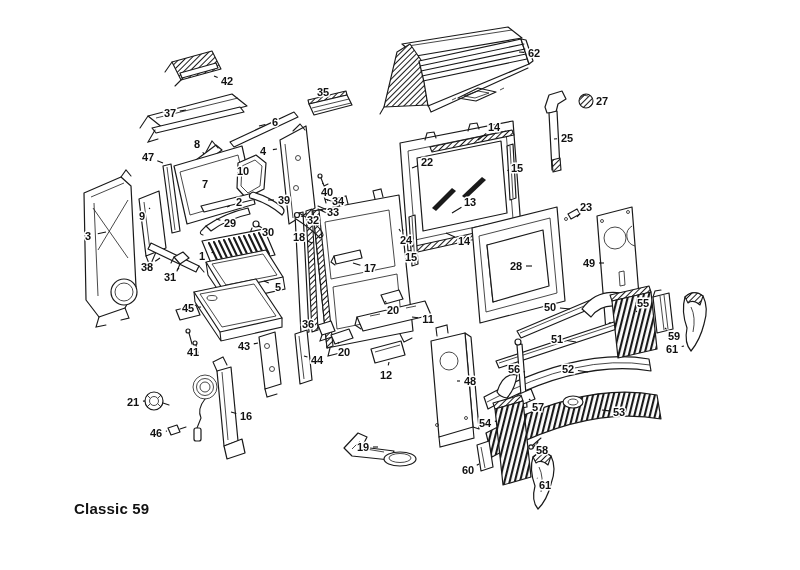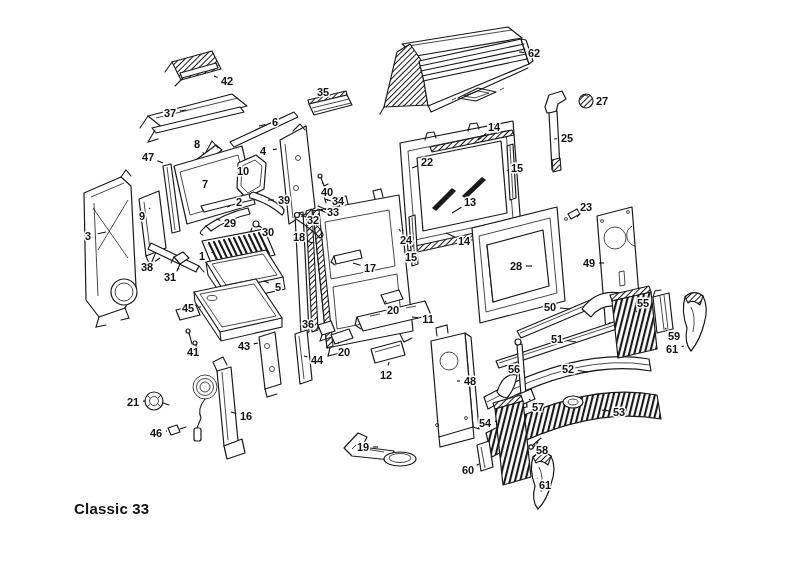--- a/index.html
+++ b/index.html
@@ -487,15 +487,15 @@
         <text x="485" y="423">54</text>
         <line x1="534" y1="444" x2="534" y2="444"></line>
         <text x="542" y="450">58</text>
         <line x1="476.77895572914383" y1="465.2114786931943" x2="479" y2="464"></line>
         <text x="468" y="470">60</text>
         <line x1="537.4742330529313" y1="478.4149539213148" x2="537" y2="478"></line>
         <text x="545" y="485">61</text>
       </g>
 </svg>
 
-<div id="caption">Classic 33</div>
+<div id="caption">Classic 59</div>
 
 </div>
 
 </body></html>

